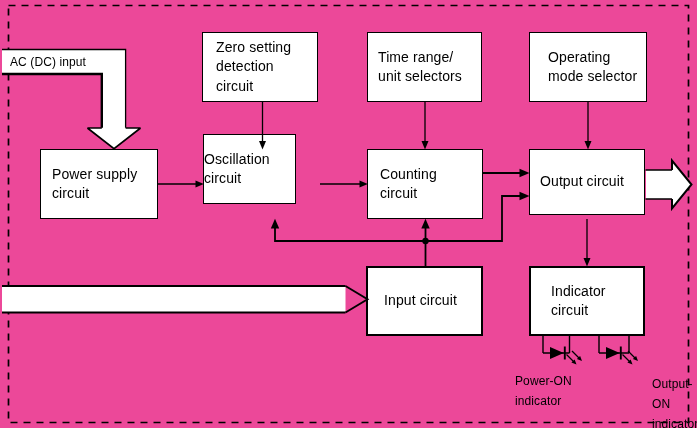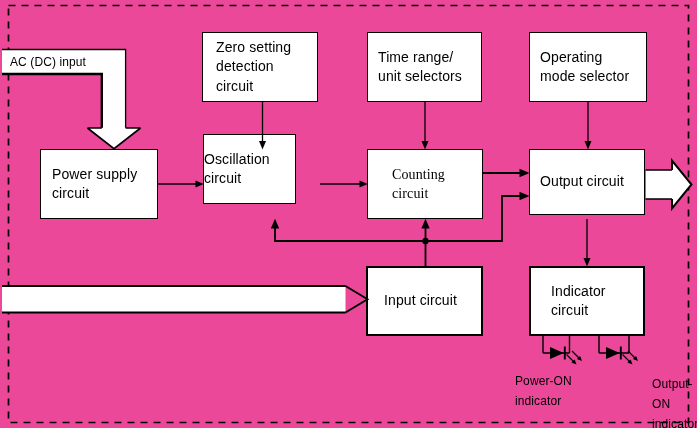--- a/index.html
+++ b/index.html
@@ -32,33 +32,33 @@
 
   <div class="box" style="left:202px; top:32px; width:116px; height:70px; padding-left:13px;">
     <span>Zero setting
 detection
 circuit</span>
   </div>
   <div class="box" style="left:367px; top:32px; width:115px; height:70px; padding-left:10px;">
     <span>Time range/
 unit selectors</span>
   </div>
-  <div class="box" style="left:529px; top:32px; width:118px; height:70px; padding-left:10px;">
+  <div class="box" style="left:529px; top:32px; width:118px; height:70px; padding-left:18px;">
     <span>Operating
 mode selector</span>
   </div>
   <div class="box" style="left:40px; top:149px; width:118px; height:70px; padding-left:11px;">
     <span>Power supply
 circuit</span>
   </div>
   <div class="box" style="left:203px; top:134px; width:93px; height:70px; ">
     <span>Oscillation
 circuit</span>
   </div>
-  <div class="box" style="left:367px; top:149px; width:116px; height:70px; padding-left:24px;font-family:Liberation Serif, serif;">
+  <div class="box" style="left:367px; top:149px; width:116px; height:70px; padding-left:12px;">
     <span>Counting
 circuit</span>
   </div>
   <div class="box" style="left:529px; top:149px; width:116px; height:66px; padding-left:10px;">
     <span>Output circuit</span>
   </div>
   <div class="box heavy" style="left:366px; top:266px; width:117px; height:70px; padding-left:16px;">
     <span>Input circuit</span>
   </div>
   <div class="box heavy" style="left:529px; top:266px; width:116px; height:70px; padding-left:20px;">

